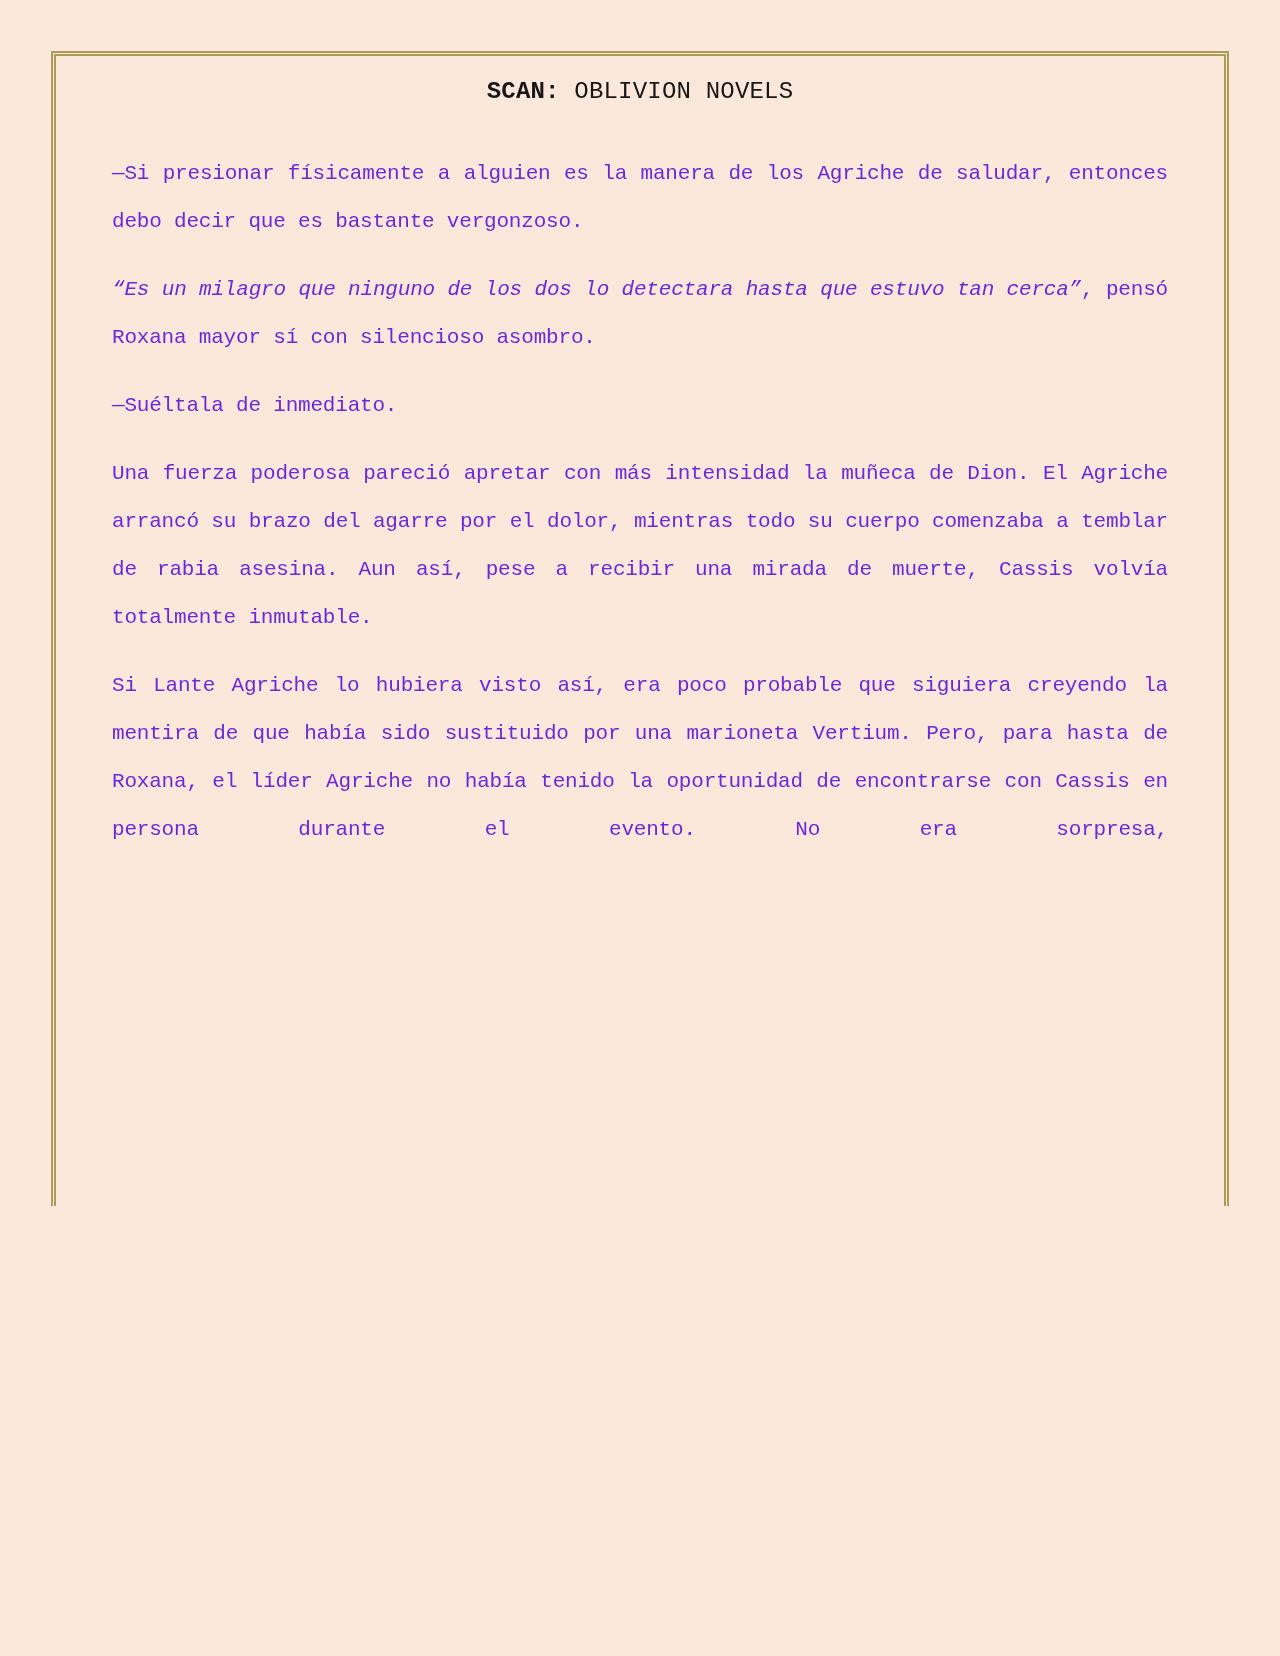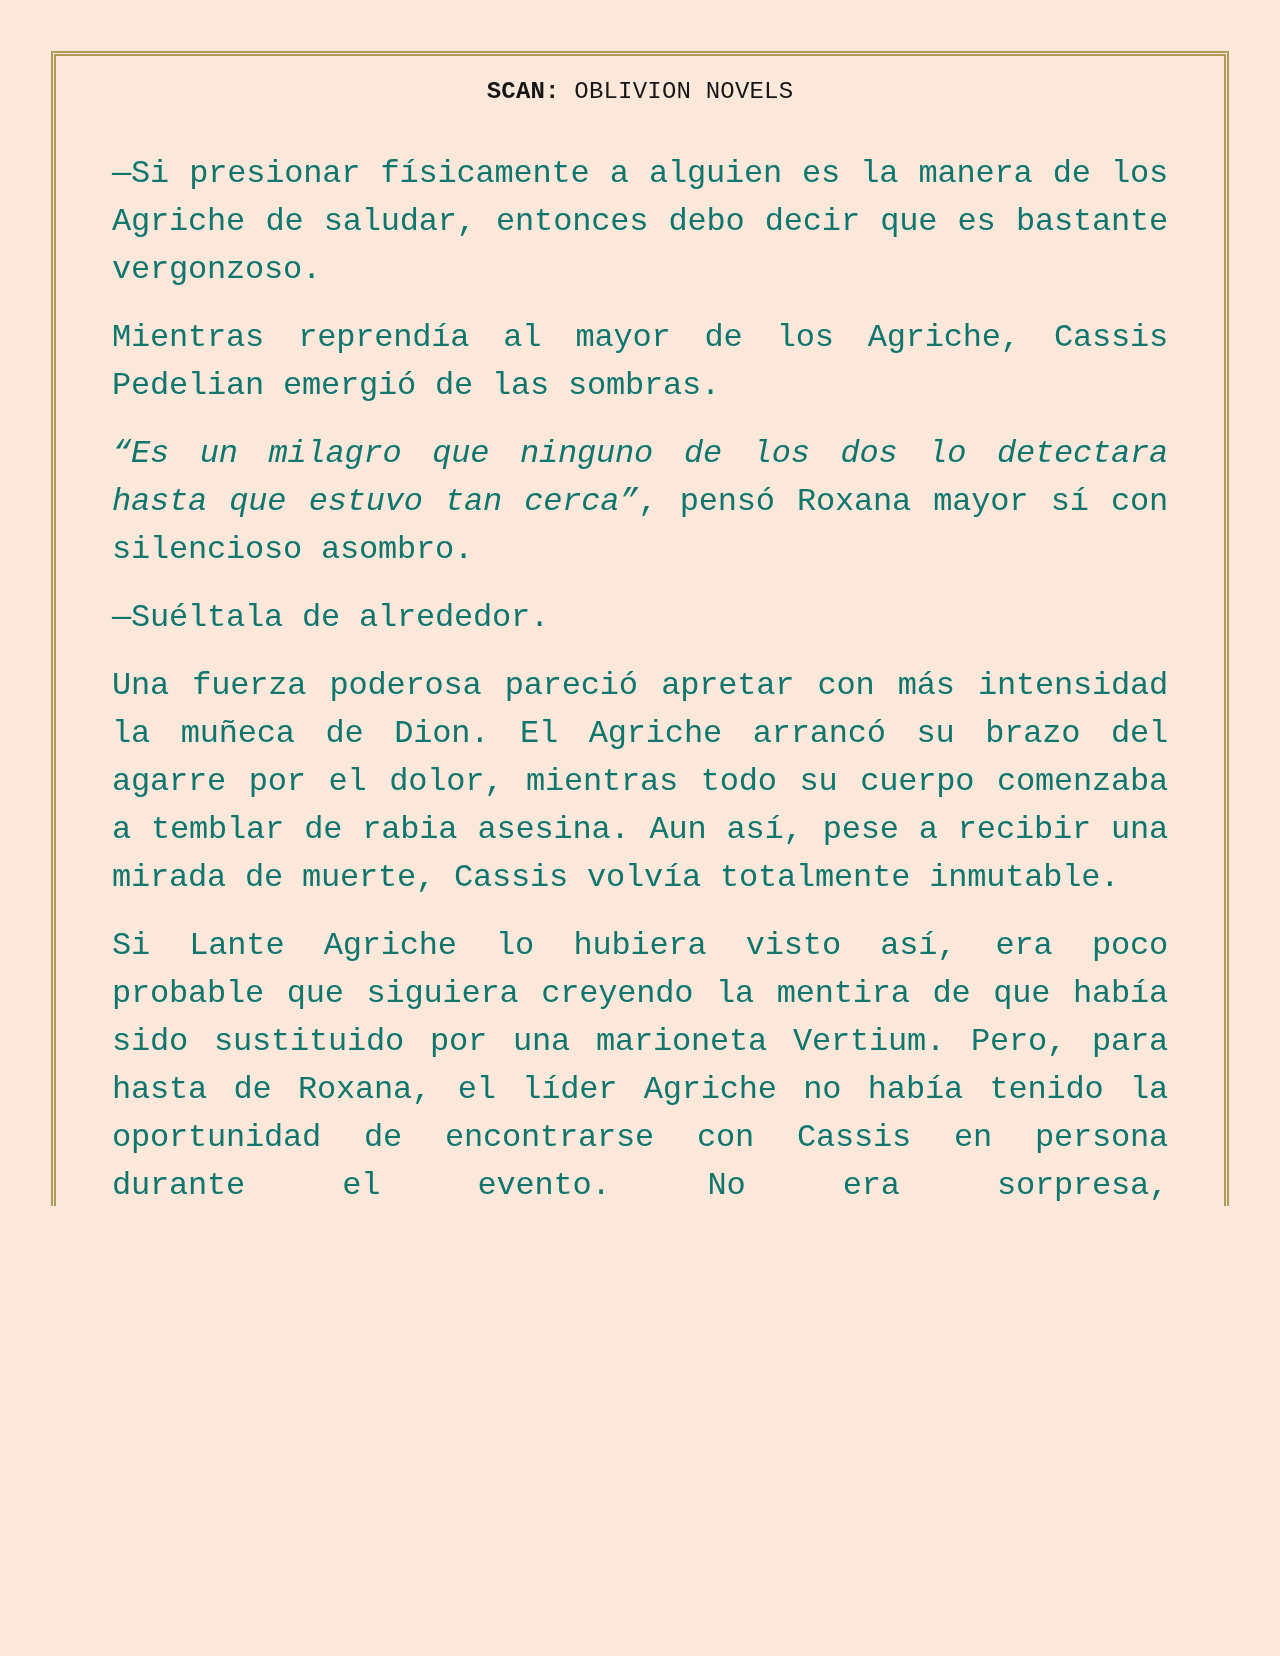--- a/index.html
+++ b/index.html
@@ -33,24 +33,24 @@
     font-size: 24px;
     line-height: 30px;
     letter-spacing: 0.2px;
     color: #161616;
     white-space: nowrap;
   }
   .scan-line .bold { font-weight: bold; }
   .content {
     margin: 43px 56px 0 56px;
     text-align: justify;
-    font-size: 32px;
+    font-size: 21px;
     line-height: 48px;
     letter-spacing: -0.2px;
-    color: #0f766e;
+    color: #6d28d9;
   }
   .content p {
     margin: 0 0 20px 0;
   }
   .content p.justify-last {
     text-align: justify;
     text-align-last: justify;
   }
   .italic { font-style: italic; }
   .footer-line {
@@ -72,25 +72,24 @@
 
 <div class="page">
   <div class="frame">
 
     <div class="scan-line">
       <span class="bold">SCAN:</span><span> OBLIVION NOVELS</span>
     </div>
 
     <div class="content">
       <p>—Si presionar físicamente a alguien es la manera de los Agriche de saludar, entonces debo decir que es bastante vergonzoso.</p>
-      <p>Mientras reprendía al mayor de los Agriche, Cassis Pedelian emergió de las sombras.</p>
       <p>
         <span class="italic">“Es un milagro que ninguno de los dos lo detectara hasta que estuvo tan cerca”</span><span>, pensó Roxana mayor sí con silencioso asombro.</span>
       </p>
-      <p>—Suéltala de alrededor.</p>
+      <p>—Suéltala de inmediato.</p>
       <p>Una fuerza poderosa pareció apretar con más intensidad la muñeca de Dion. El Agriche arrancó su brazo del agarre por el dolor, mientras todo su cuerpo comenzaba a temblar de rabia asesina. Aun así, pese a recibir una mirada de muerte, Cassis volvía totalmente inmutable.</p>
       <p class="justify-last">Si Lante Agriche lo hubiera visto así, era poco probable que siguiera creyendo la mentira de que había sido sustituido por una marioneta Vertium. Pero, para hasta de Roxana, el líder Agriche no había tenido la oportunidad de encontrarse con Cassis en persona durante el evento. No era sorpresa,</p>
     </div>
 
     <div class="footer-line">
       <span class="bold">SCAN:</span><span> OBLIVION NOVELS</span>
     </div>
 
   </div>
 </div>

